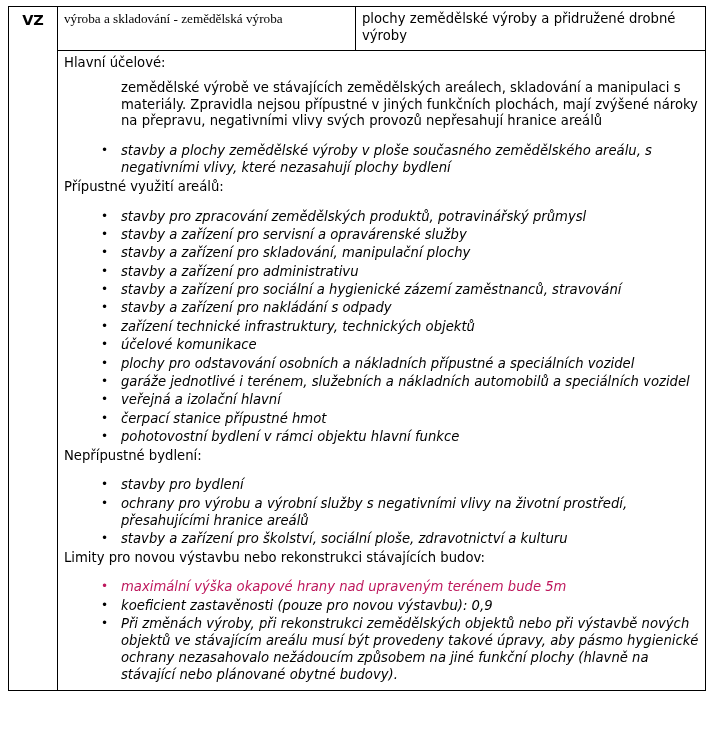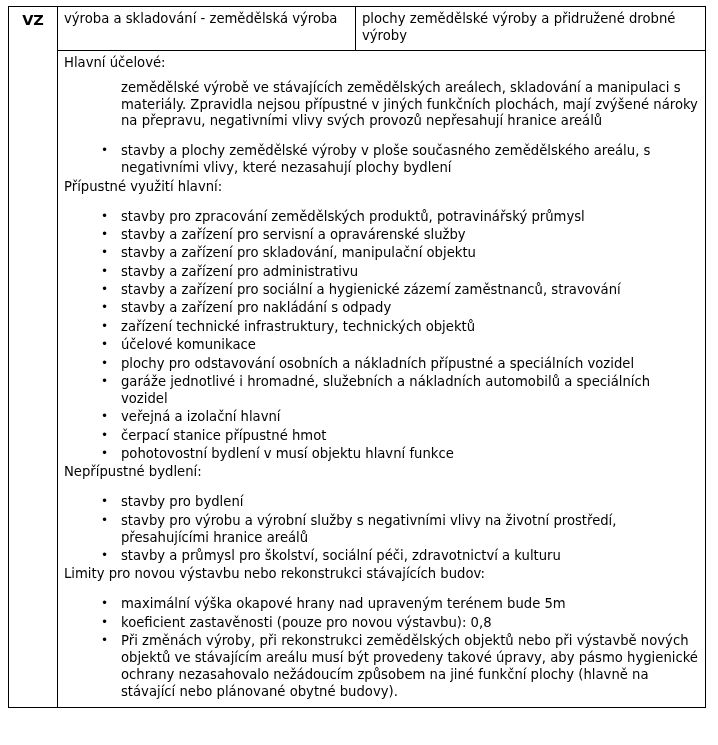--- a/index.html
+++ b/index.html
@@ -32,53 +32,54 @@
     padding: 4px 6px 5px 6px;
     line-height: 1.28;
   }
   td.code-cell {
     width: 36px;
     text-align: center;
     font-weight: bold;
     font-size: 14.5px;
     padding-top: 5px;
   }
-  td.head-a { width: 285px; }
+  td.head-a { width: 285px; font-family: Liberation Serif, serif; }
   td.head-b { width: 337px; }
   td.body-cell {
     padding: 3px 6px 6px 6px;
   }
   .section-head {
     margin: 0 0 1px 0;
     padding: 0;
   }
   .indent-para {
     margin: 8px 0 1px 0;
     padding-left: 57px;
     text-indent: 0;
   }
   ul.bullets {
     list-style: none;
     margin: 13px 0 1px 0;
     padding: 0;
+    font-style: italic;
   }
   ul.bullets > li {
     position: relative;
     padding-left: 57px;
     margin: 0 0 1.5px 0;
   }
   ul.bullets > li::before {
     content: "\2022";
     position: absolute;
     left: 37px;
     top: 0;
     font-size: 12px;
   }
   .red {
-    color: #000000;
+    color: #be185d;
   }
 </style>
 </head>
 <body>
 
 <div class="page">
   <table class="doc">
     <tbody>
         <tr>
       <td class="code-cell" rowspan="2">VZ</td>
@@ -87,48 +88,48 @@
     </tr>
     <tr>
       <td class="body-cell" colspan="2">
 
         <div class="section-head">Hlavní účelové:</div>
         <div class="indent-para">zemědělské výrobě ve stávajících zemědělských areálech, skladování a manipulaci s materiály. Zpravidla nejsou přípustné v jiných funkčních plochách, mají zvýšené nároky na přepravu, negativními vlivy svých provozů nepřesahují hranice areálů</div>
         <ul class="bullets">
           <li>stavby a plochy zemědělské výroby v ploše současného zemědělského areálu, s negativními vlivy, které nezasahují plochy bydlení</li>
         </ul>
 
-        <div class="section-head">Přípustné využití hlavní:</div>
+        <div class="section-head">Přípustné využití areálů:</div>
         <ul class="bullets">
           <li>stavby pro zpracování zemědělských produktů, potravinářský průmysl</li>
           <li>stavby a zařízení pro servisní a opravárenské služby</li>
-          <li>stavby a zařízení pro skladování, manipulační objektu</li>
+          <li>stavby a zařízení pro skladování, manipulační plochy</li>
           <li>stavby a zařízení pro administrativu</li>
           <li>stavby a zařízení pro sociální a hygienické zázemí zaměstnanců, stravování</li>
           <li>stavby a zařízení pro nakládání s odpady</li>
           <li>zařízení technické infrastruktury, technických objektů</li>
           <li>účelové komunikace</li>
           <li>plochy pro odstavování osobních a nákladních přípustné a speciálních vozidel</li>
-          <li>garáže jednotlivé i hromadné, služebních a nákladních automobilů a speciálních vozidel</li>
+          <li>garáže jednotlivé i terénem, služebních a nákladních automobilů a speciálních vozidel</li>
           <li>veřejná a izolační hlavní</li>
           <li>čerpací stanice přípustné hmot</li>
-          <li>pohotovostní bydlení v musí objektu hlavní funkce</li>
+          <li>pohotovostní bydlení v rámci objektu hlavní funkce</li>
         </ul>
 
         <div class="section-head">Nepřípustné bydlení:</div>
         <ul class="bullets">
           <li>stavby pro bydlení</li>
-          <li>stavby pro výrobu a výrobní služby s negativními vlivy na životní prostředí, přesahujícími hranice areálů</li>
-          <li>stavby a průmysl pro školství, sociální péči, zdravotnictví a kulturu</li>
+          <li>ochrany pro výrobu a výrobní služby s negativními vlivy na životní prostředí, přesahujícími hranice areálů</li>
+          <li>stavby a zařízení pro školství, sociální ploše, zdravotnictví a kulturu</li>
         </ul>
 
         <div class="section-head">Limity pro novou výstavbu nebo rekonstrukci stávajících budov:</div>
         <ul class="bullets">
           <li class="red">maximální výška okapové hrany nad upraveným terénem bude 5m</li>
-          <li>koeficient zastavěnosti (pouze pro novou výstavbu): 0,8</li>
+          <li>koeficient zastavěnosti (pouze pro novou výstavbu): 0,9</li>
           <li>Při změnách výroby, při rekonstrukci zemědělských objektů nebo při výstavbě nových objektů ve stávajícím areálu musí být provedeny takové úpravy, aby pásmo hygienické ochrany nezasahovalo nežádoucím způsobem na jiné funkční plochy (hlavně na stávající nebo plánované obytné budovy).</li>
         </ul>
 
       </td>
     </tr>
   </tbody>
     </table>
 </div>
 
 </body></html>

